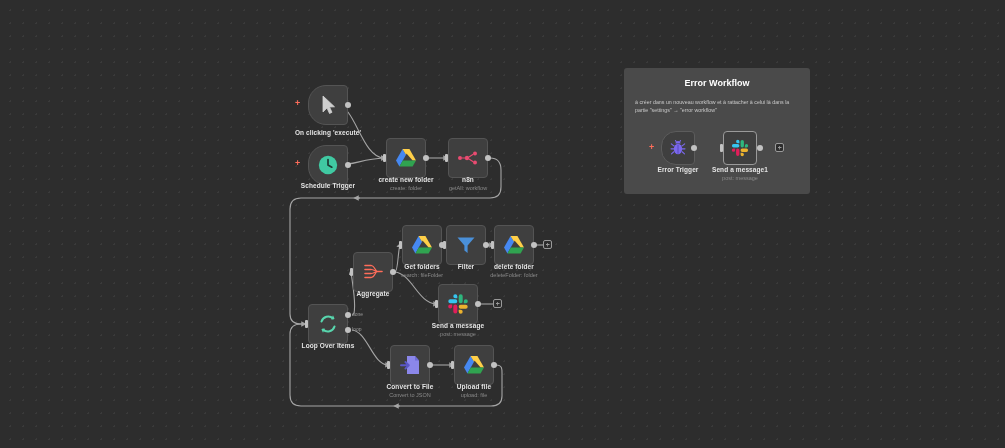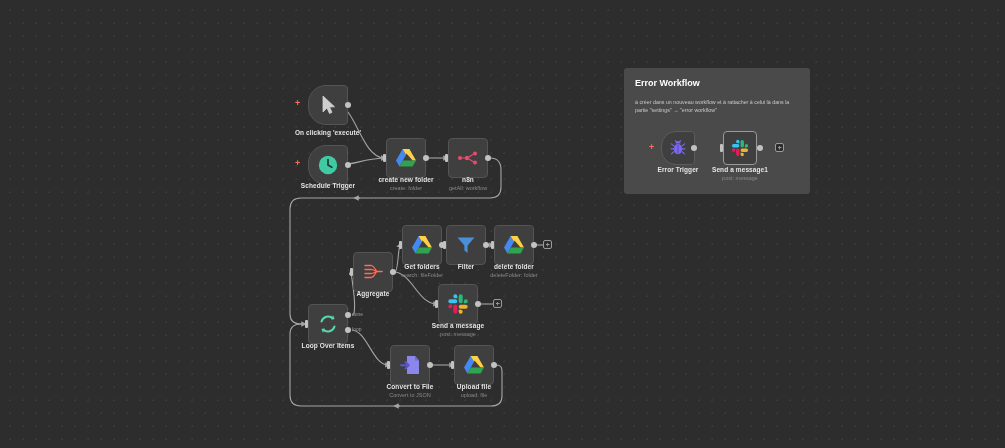--- a/index.html
+++ b/index.html
@@ -134,20 +134,21 @@
     height: 126px;
     background: #4a4a4a;
     border-radius: 3px;
     padding: 10px 11px 0 11px;
   }
   #sticky-title {
     color: #ffffff;
     font-size: 9px;
     font-weight: bold;
     margin-bottom: 10px;
+    text-align: center;
   }
   #sticky-body {
     color: #c9c9c9;
     font-size: 5.3px;
     line-height: 8px;
   }
   .sticky-node {
     position: absolute;
     width: 34px; height: 34px;
     background: #3f3f3f;

